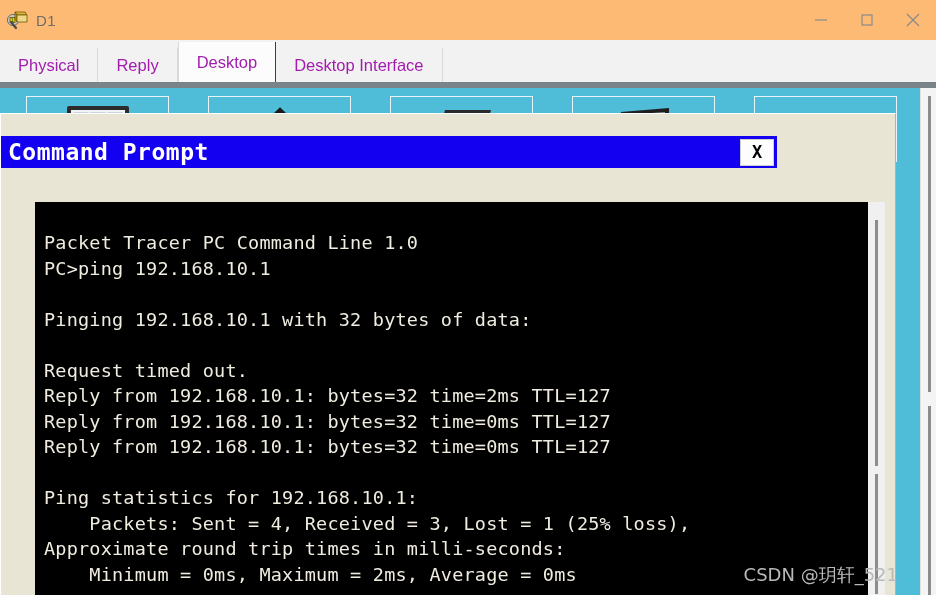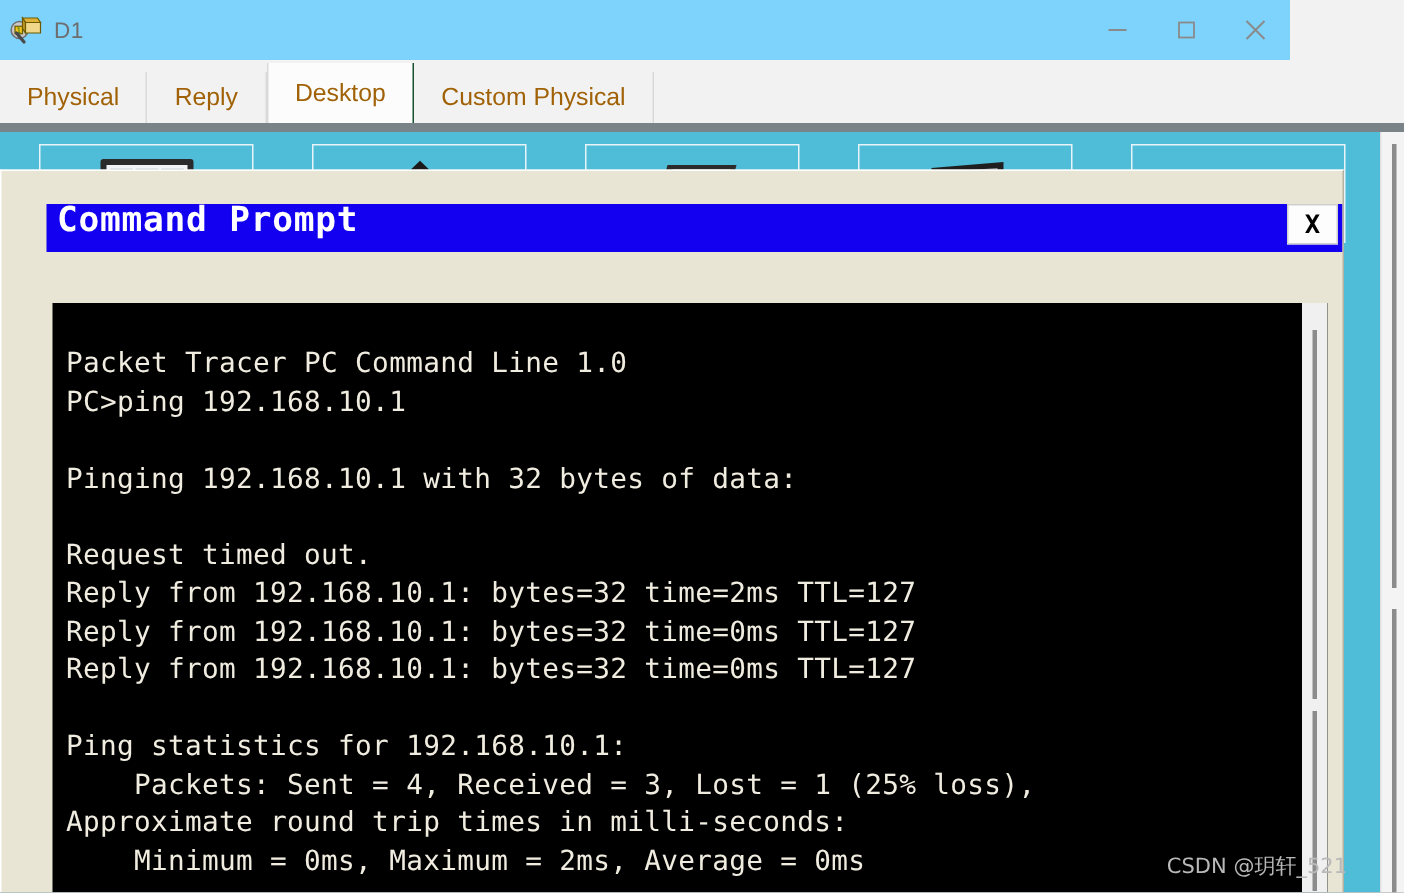--- a/index.html
+++ b/index.html
@@ -17,23 +17,23 @@
     width: 936px;
     height: 595px;
     background: #f2f2f2;
     overflow: hidden;
   }
 
   
   #titlebar {
     position: absolute;
     top: 0; left: 0;
-    width: 860px;
+    width: 936px;
     height: 40px;
-    background: #7dd3fc;
+    background: #fdba74;
     display: flex;
     align-items: center;
   }
 
   #title-icon {
     position: relative;
     width: 22px;
     height: 22px;
     margin-left: 6px;
     flex: 0 0 auto;
@@ -77,21 +77,21 @@
     display: flex;
     align-items: flex-end;
     border-bottom: none;
   }
   .tab {
     height: 34px;
     display: flex;
     align-items: center;
     padding: 0 18px;
     font-size: 16.5px;
-    color: #a16207;
+    color: #a21caf;
     background: #f2f2f2;
     border-right: 1px solid #dadada;
     cursor: default;
     user-select: none;
     white-space: nowrap;
   }
   .tab.active {
     background: #fcfcfc;
     height: 40px;
     border-right: 1px solid #14532d;
@@ -176,27 +176,27 @@
     background: #e8e5d5;
     border-top: 1px solid #ffffff;
     border-left: 1px solid #ffffff;
     border-right: 1px solid #b5b2a4;
     box-shadow: 0 0 0 0 transparent;
     overflow: hidden;
   }
 
   #cmd-titlebar {
     position: absolute;
-    left: 30px;
+    left: 0;
     top: 22px;
-    width: 864px;
+    width: 776px;
     height: 32px;
     background: #1400f0;
     display: flex;
-    align-items: flex-start;
+    align-items: center;
     justify-content: space-between;
     padding: 0 3px 0 4px;
   }
   #cmd-title-text {
     color: #ffffff;
     font-family: "DejaVu Sans Mono", monospace;
     font-size: 23px;
     font-weight: bold;
     letter-spacing: 0.5px;
     line-height: 1;
@@ -268,21 +268,21 @@
     height: 120px;
     background: #8c8c8c;
   }
 
   
   #watermark {
     position: absolute;
     right: 38px;
     bottom: 8px;
     color: #b9b9b9;
-    font-size: 14px;
+    font-size: 18px;
     font-family: "DejaVu Sans", sans-serif;
     user-select: none;
     z-index: 40;
     white-space: nowrap;
   }
 </style>
 </head>
 <body>
 
 <div id="app-window">
@@ -331,21 +331,21 @@
     <div class="tab">
       <span>Physical</span>
     </div>
     <div class="tab">
       <span>Reply</span>
     </div>
     <div class="tab active">
       <span>Desktop</span>
     </div>
     <div class="tab">
-      <span>Custom Physical</span>
+      <span>Desktop Interface</span>
     </div>
   </div>
   <div id="tab-divider"></div>
 
   <div id="desktop">
 
     <div id="desktop-icons">
       <div class="desk-icon-cell">
         <span class="desk-icon-art">
           <svg width="66" height="56" viewBox="0 0 66 56">

